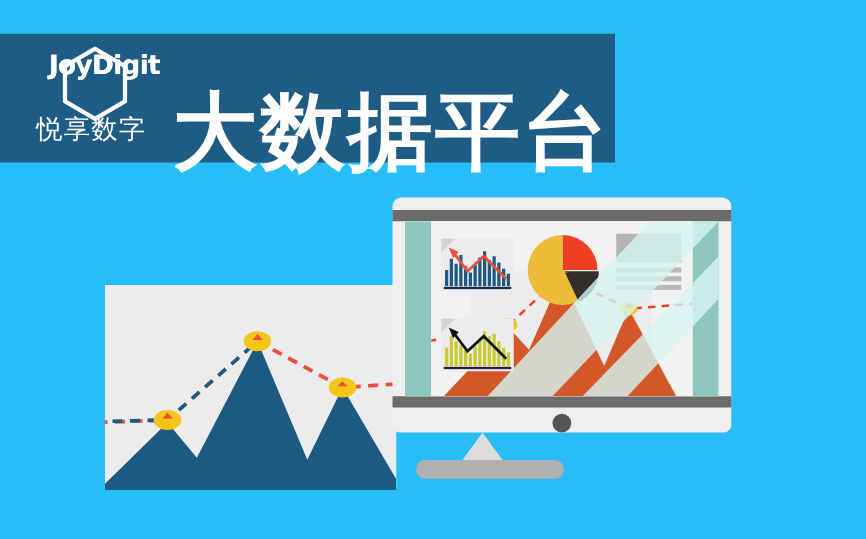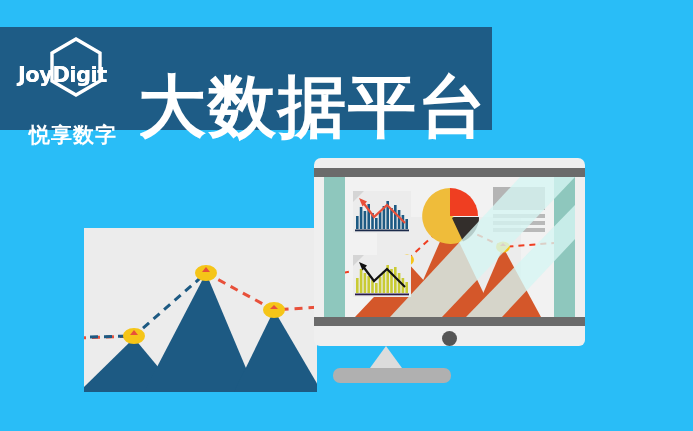--- a/index.html
+++ b/index.html
@@ -16,33 +16,33 @@
     position:absolute;left:0;top:27px;width:492px;height:103px;
     background:#1e5c86;
   }
   .logo-wrap{
     position:absolute;left:18px;top:8px;width:110px;height:88px;
   }
   .hex{
     position:absolute;left:30px;top:2px;width:56px;height:60px;
   }
   .logo-name{
-    position:absolute;left:0;top:30px;width:110px;
-    text-align:left;
+    position:absolute;left:0;top:7px;width:110px;
+    text-align:right;
     color:#ffffff;
     font-family:"DejaVu Sans",sans-serif;
     font-weight:bold;font-size:21px;letter-spacing:-0.5px;
     line-height:1;
     text-shadow:0 0 0 #fff;
   }
   .logo-cn{
     position:absolute;left:0;top:58px;width:110px;
     text-align:center;color:#ffffff;
     font-family:"DejaVu Sans",sans-serif;
-    font-weight:bold;font-size:21px;letter-spacing:1px;line-height:1;margin-top:32px;
+    font-weight:normal;font-size:21px;letter-spacing:1px;line-height:1;
   }
   .banner-title{
     position:absolute;left:138px;top:46px;
     color:#ffffff;
     font-family:"DejaVu Sans",sans-serif;
     font-weight:bold;font-size:68px;letter-spacing:2px;line-height:1;
     white-space:nowrap;
   }
 
   

